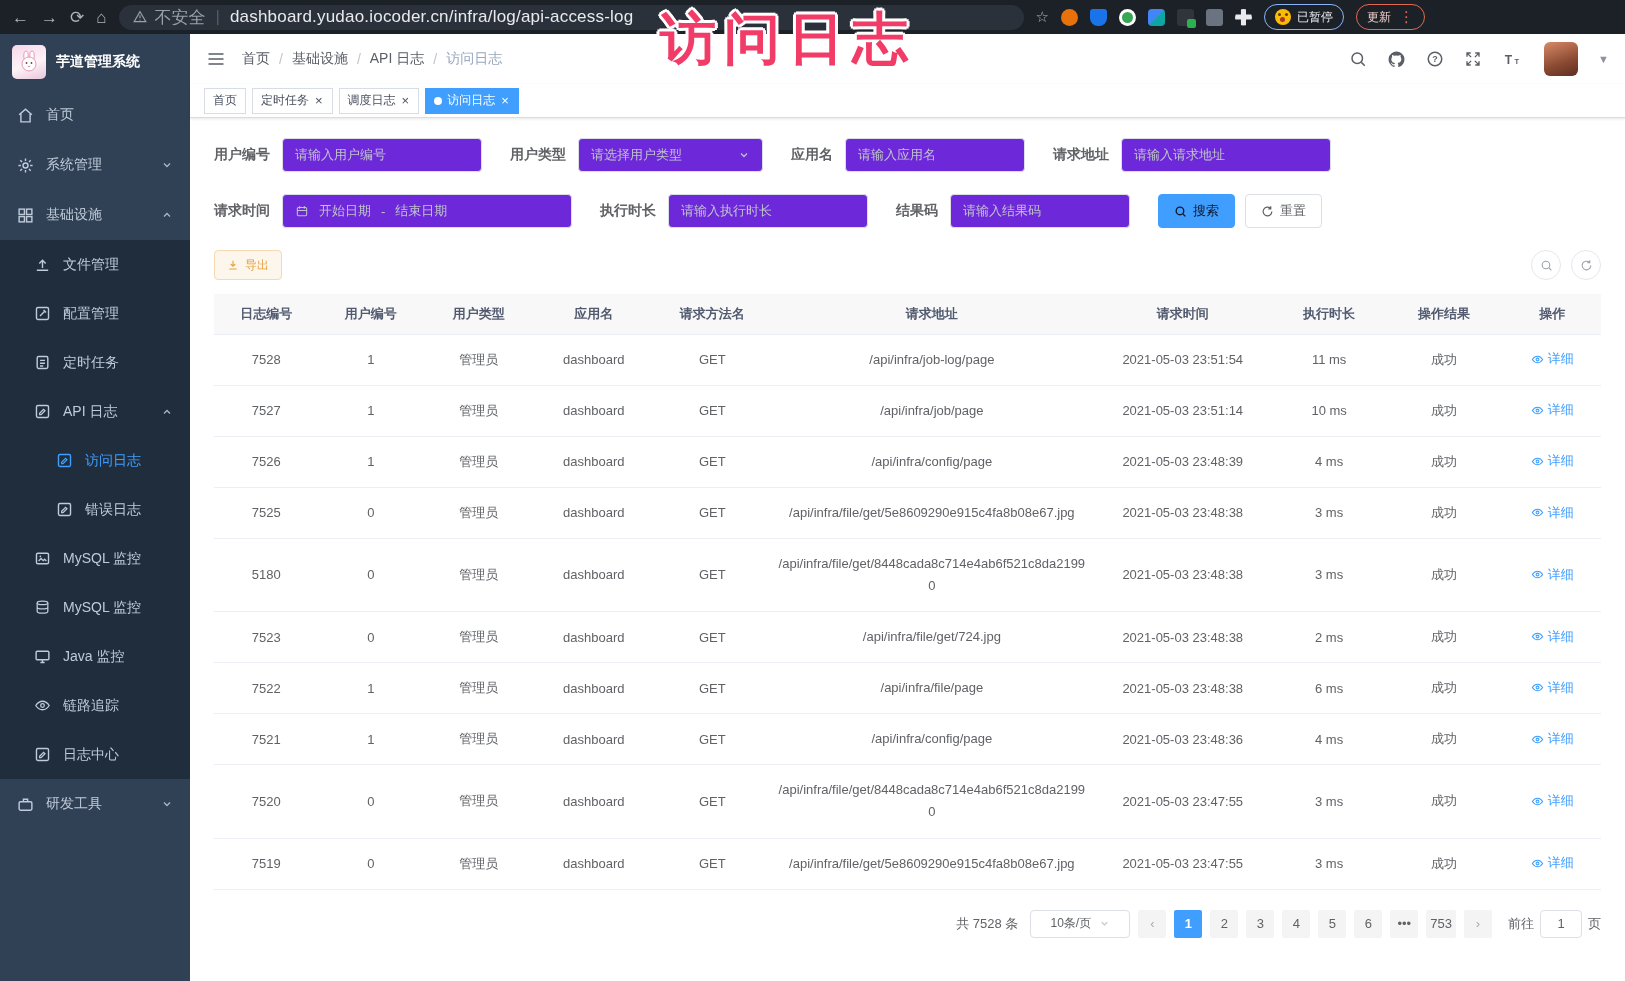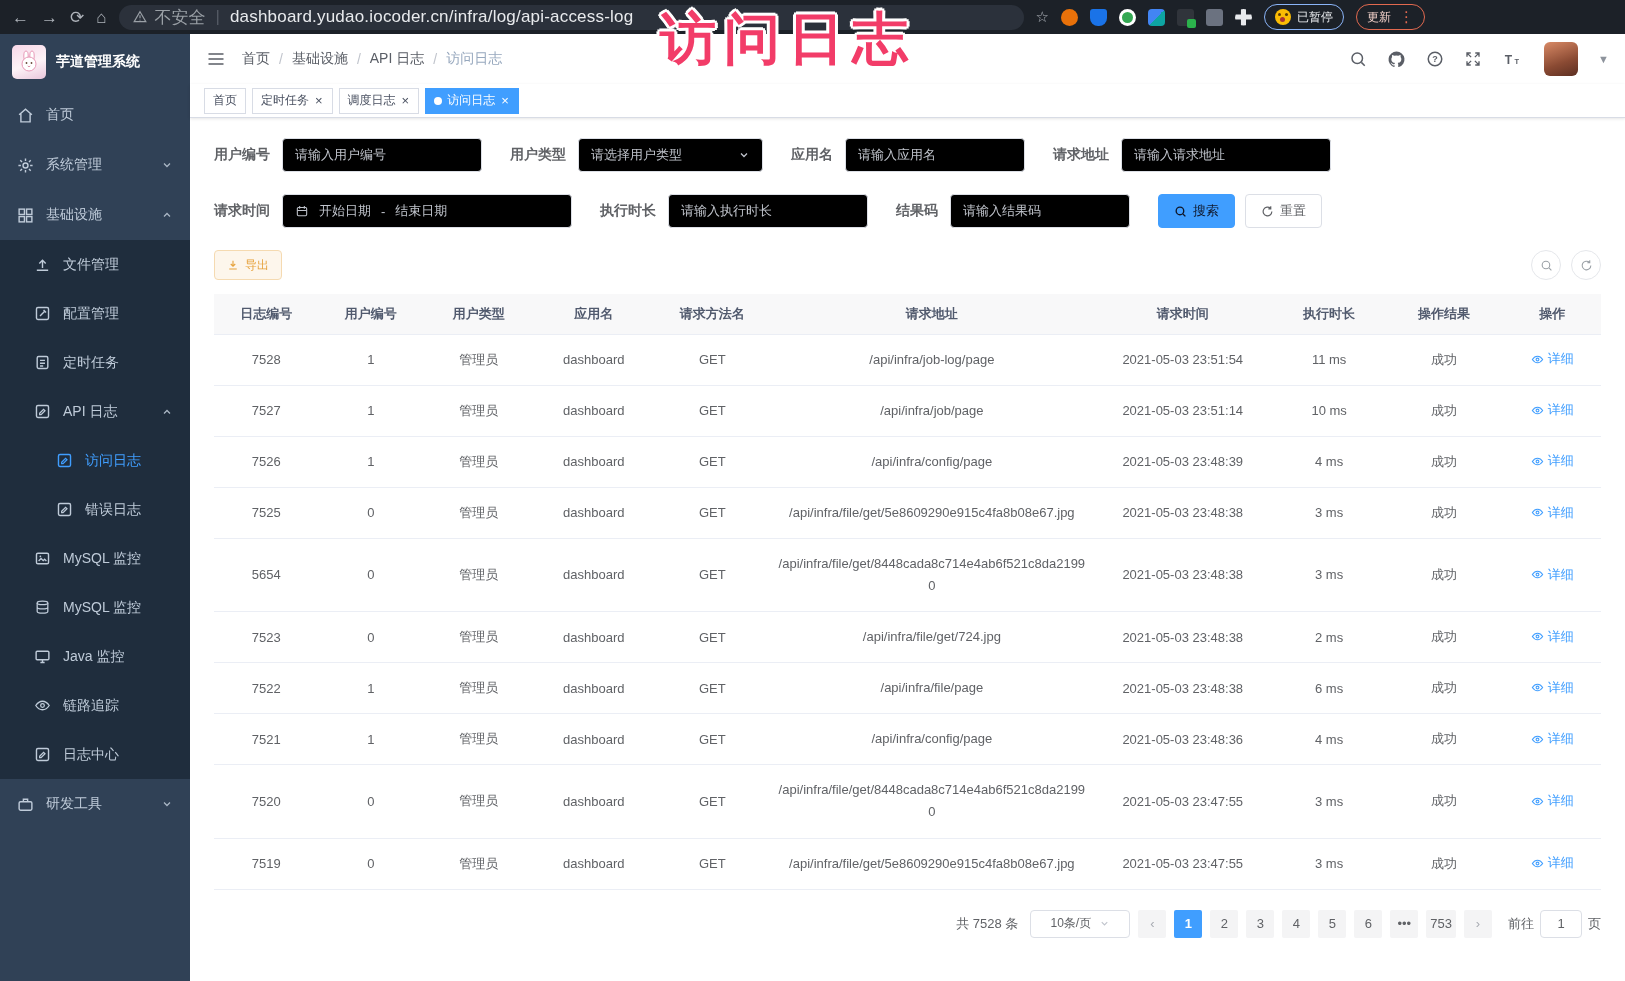--- a/index.html
+++ b/index.html
@@ -62,21 +62,21 @@
   .tag { height:26px; border:1px solid #d8dce5; background:#fff; color:#495060; font-size:12px; padding:0 8px; display:flex; align-items:center; gap:5px; cursor:pointer; }
   .tag.active { background:#409eff; border-color:#409eff; color:#fff; }
   .tag-dot { width:8px; height:8px; border-radius:50%; background:#fff; }
   .tag-close { font-size:13px; line-height:1; padding:0 1px; }
 
   
   .content { padding:20px 24px 8px; flex:1; overflow:hidden; }
   .filter-row { display:flex; align-items:center; margin-bottom:22px; }
   .f-item { display:flex; align-items:center; margin-right:28px; }
   .f-label { font-size:14px; font-weight:700; color:#606266; margin-right:12px; white-space:nowrap; }
-  .inp { height:34px; border:1px solid #dcdfe6; border-radius:4px; background:#000000; display:flex; align-items:center; padding:0 12px; color:#c0c4cc; font-size:13px; cursor:text; }
+  .inp { height:34px; border:1px solid #dcdfe6; border-radius:4px; background:#6d28d9; display:flex; align-items:center; padding:0 12px; color:#c0c4cc; font-size:13px; cursor:text; }
   .inp.w200{ width:200px; } .inp.w185{ width:185px; } .inp.w180{ width:180px; } .inp.w210{ width:210px; }
   .inp .suffix { margin-left:auto; color:#c0c4cc; }
   .date-range { width:290px; gap:10px; cursor:pointer; }
   .date-range .dsep { color:#c0c4cc; }
   .btn { height:34px; border-radius:4px; padding:0 15px; font-size:13px; display:inline-flex; align-items:center; gap:6px; cursor:pointer; border:1px solid #dcdfe6; background:#fff; color:#606266; }
   .btn.primary { background:#409eff; border-color:#409eff; color:#0f172a; }
   .btn.warn-plain { background:#fdf6ec; border-color:#f5dab1; color:#e6a23c; height:30px; padding:0 12px; font-size:12px; }
   .btn + .btn { margin-left:10px; }
 
   .toolbar { display:flex; align-items:center; margin-bottom:14px; }
@@ -536,21 +536,21 @@
             <span class="detail-link">
               <svg width="13" height="13" viewBox="0 0 24 24">
                     <path d="M2.5 12S6.5 6 12 6s9.5 6 9.5 6-4 6-9.5 6S2.5 12 2.5 12z" fill="none" stroke="currentColor" stroke-width="2"></path>
                     <circle cx="12" cy="12" r="2.6" fill="none" stroke="currentColor" stroke-width="2"></circle>
                   </svg>
               <span>详细</span>
             </span>
           </td>
         </tr>
             <tr>
-          <td class="val">5654</td>
+          <td class="val">5180</td>
           <td class="val">0</td>
           <td class="val">管理员</td>
           <td class="val">dashboard</td>
           <td class="val">GET</td>
           <td class="val url-cell">/api/infra/file/get/8448cada8c714e4ab6f521c8da21990</td>
           <td class="val">2021-05-03 23:48:38</td>
           <td class="val">3 ms</td>
           <td class="val">成功</td>
           <td>
             <span class="detail-link">

